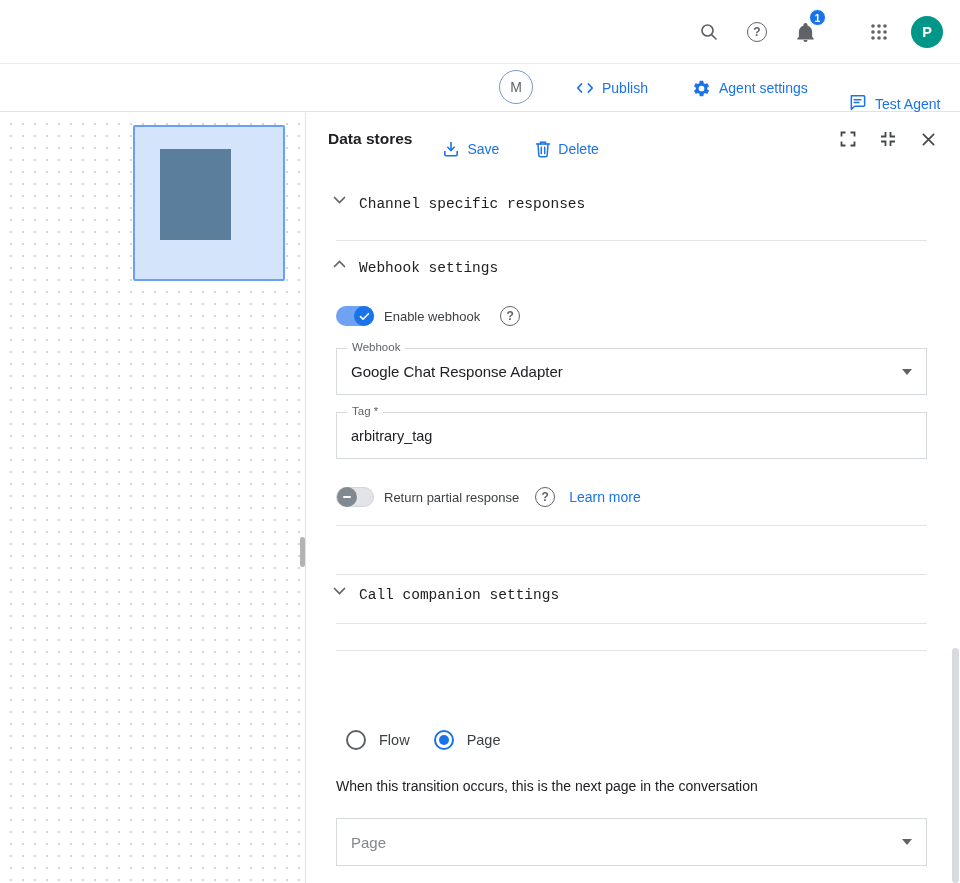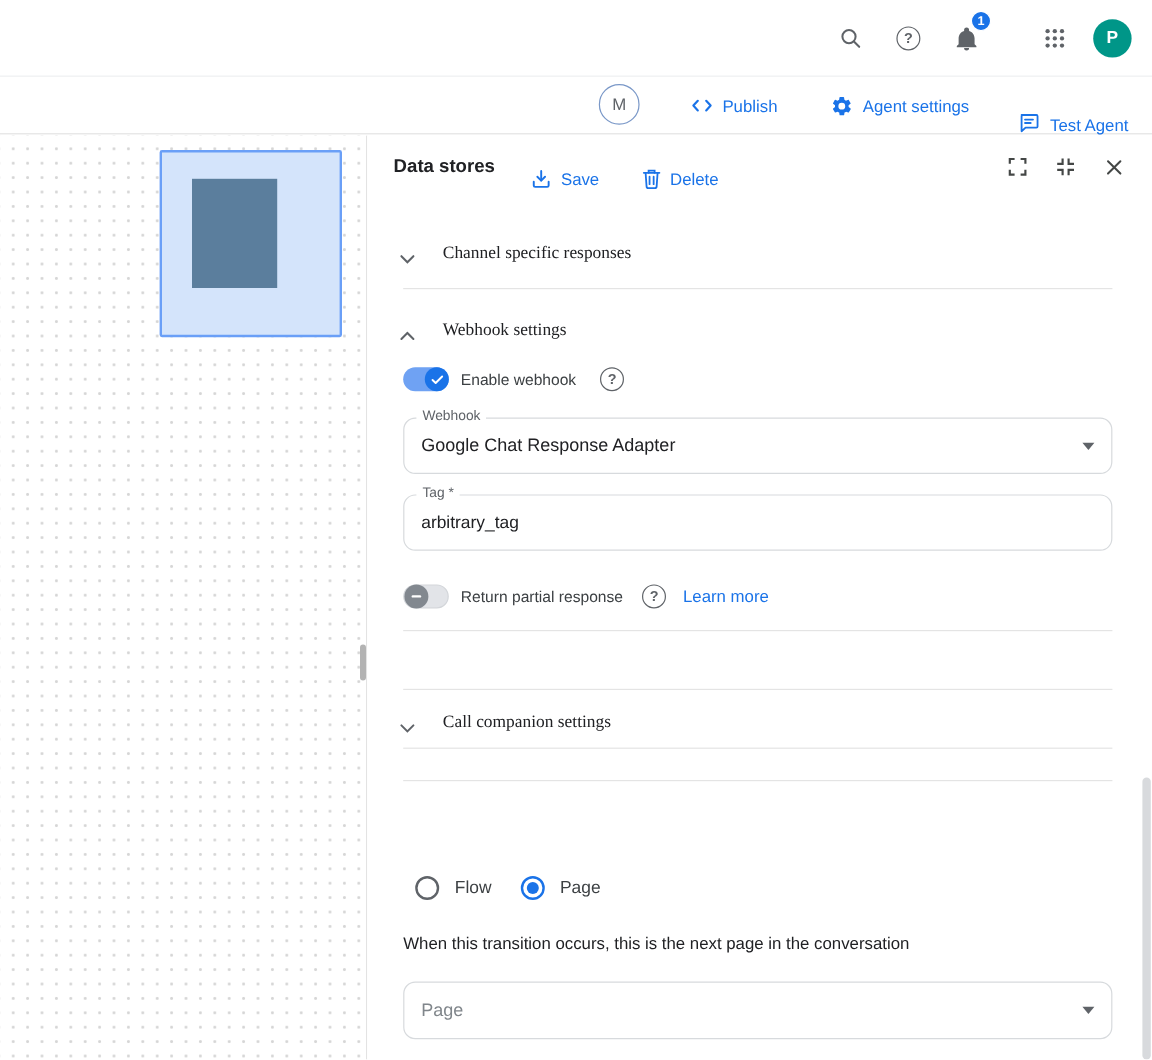--- a/index.html
+++ b/index.html
@@ -34,37 +34,37 @@
   .panel { position:absolute; top:113px; left:306px; width:654px; height:770px; background:#fff; }
   .panel-header { position:absolute; top:11px; left:22px; right:20px; height:30px; display:flex; align-items:center; }
   .panel-title { font-size:15.5px; font-weight:700; color:#202124; margin-right:30px; white-space:nowrap; }
   .hbtn { display:flex; align-items:center; gap:7px; background:none; border:none; color:#1a73e8; font-family:inherit; font-size:14px; font-weight:500; cursor:pointer;margin-top:20px; }
   .hbtn.delete { margin-left:36px; }
   .win-controls { margin-left:auto; display:flex; align-items:center; }
   .win-controls .iconbtn { width:24px; height:24px; margin-left:16px; }
 
   .divider { position:absolute; left:30px; right:33px; height:1px; background:#e4e4e4; }
 
-  .section-row { position:absolute; left:27px; right:33px; height:24px; display:flex; align-items:flex-end; gap:23px; cursor:pointer; background:none; border:none; font-family:Liberation Serif, serif; }
+  .section-row { position:absolute; left:27px; right:33px; height:24px; display:flex; align-items:flex-start; gap:13px; cursor:pointer; background:none; border:none; font-family:Liberation Mono, monospace; }
   .section-label { font-size:14.5px; font-weight:500; color:#202124; }
 
   .inline-row { position:absolute; left:30px; display:flex; align-items:center; }
   .row-label { font-size:13px; color:#3c4043; margin-left:10px; }
   .link { background:none; border:none; color:#1a73e8; font-family:inherit; font-size:14px; font-weight:500; cursor:pointer; }
 
   
   .switch { position:relative; width:38px; height:20px; border-radius:10px; cursor:pointer; flex:0 0 auto; }
   .switch.on { background:#6fa2f3; }
   .switch.on .thumb { position:absolute; right:0; top:0; width:20px; height:20px; border-radius:50%; background:#1a73e8; display:flex; align-items:center; justify-content:center; }
   .switch.off { background:#e2e4e8; border:1px solid #d3d6da; }
   .switch.off .thumb { position:absolute; left:0; top:-1px; width:20px; height:20px; border-radius:50%; background:#82888f; display:flex; align-items:center; justify-content:center; }
   .dash { width:8px; height:2px; background:#fff; border-radius:1px; }
 
   
-  .field { position:absolute; left:30px; width:591px; height:47px; border:1px solid #d7dadd; border-radius:10px; background:#fff; display:flex; align-items:center; padding:0 14px; cursor:pointer; }
+  .field { position:absolute; left:30px; width:591px; height:47px; border:1px solid #d7dadd; border-radius:0; background:#fff; display:flex; align-items:center; padding:0 14px; cursor:pointer; }
   .field-label { position:absolute; top:-8px; left:10px; background:#fff; padding:0 5px; font-size:11.5px; color:#5f6368; }
   .field-value { font-size:15px; color:#202124; }
   .field-value.placeholder { color:#80868b; font-size:15px; }
   .caret { margin-left:auto; width:0; height:0; border-left:5px solid transparent; border-right:5px solid transparent; border-top:6px solid #5f6368; }
 
   
   .radio-row { position:absolute; left:40px; display:flex; align-items:center; }
   .radio-option { display:flex; align-items:center; cursor:pointer; }
   .radio { width:20px; height:20px; border-radius:50%; border:2px solid #5f6368; background:#fff; position:relative; flex:0 0 auto; }
   .radio.selected { border-color:#1a73e8; }

